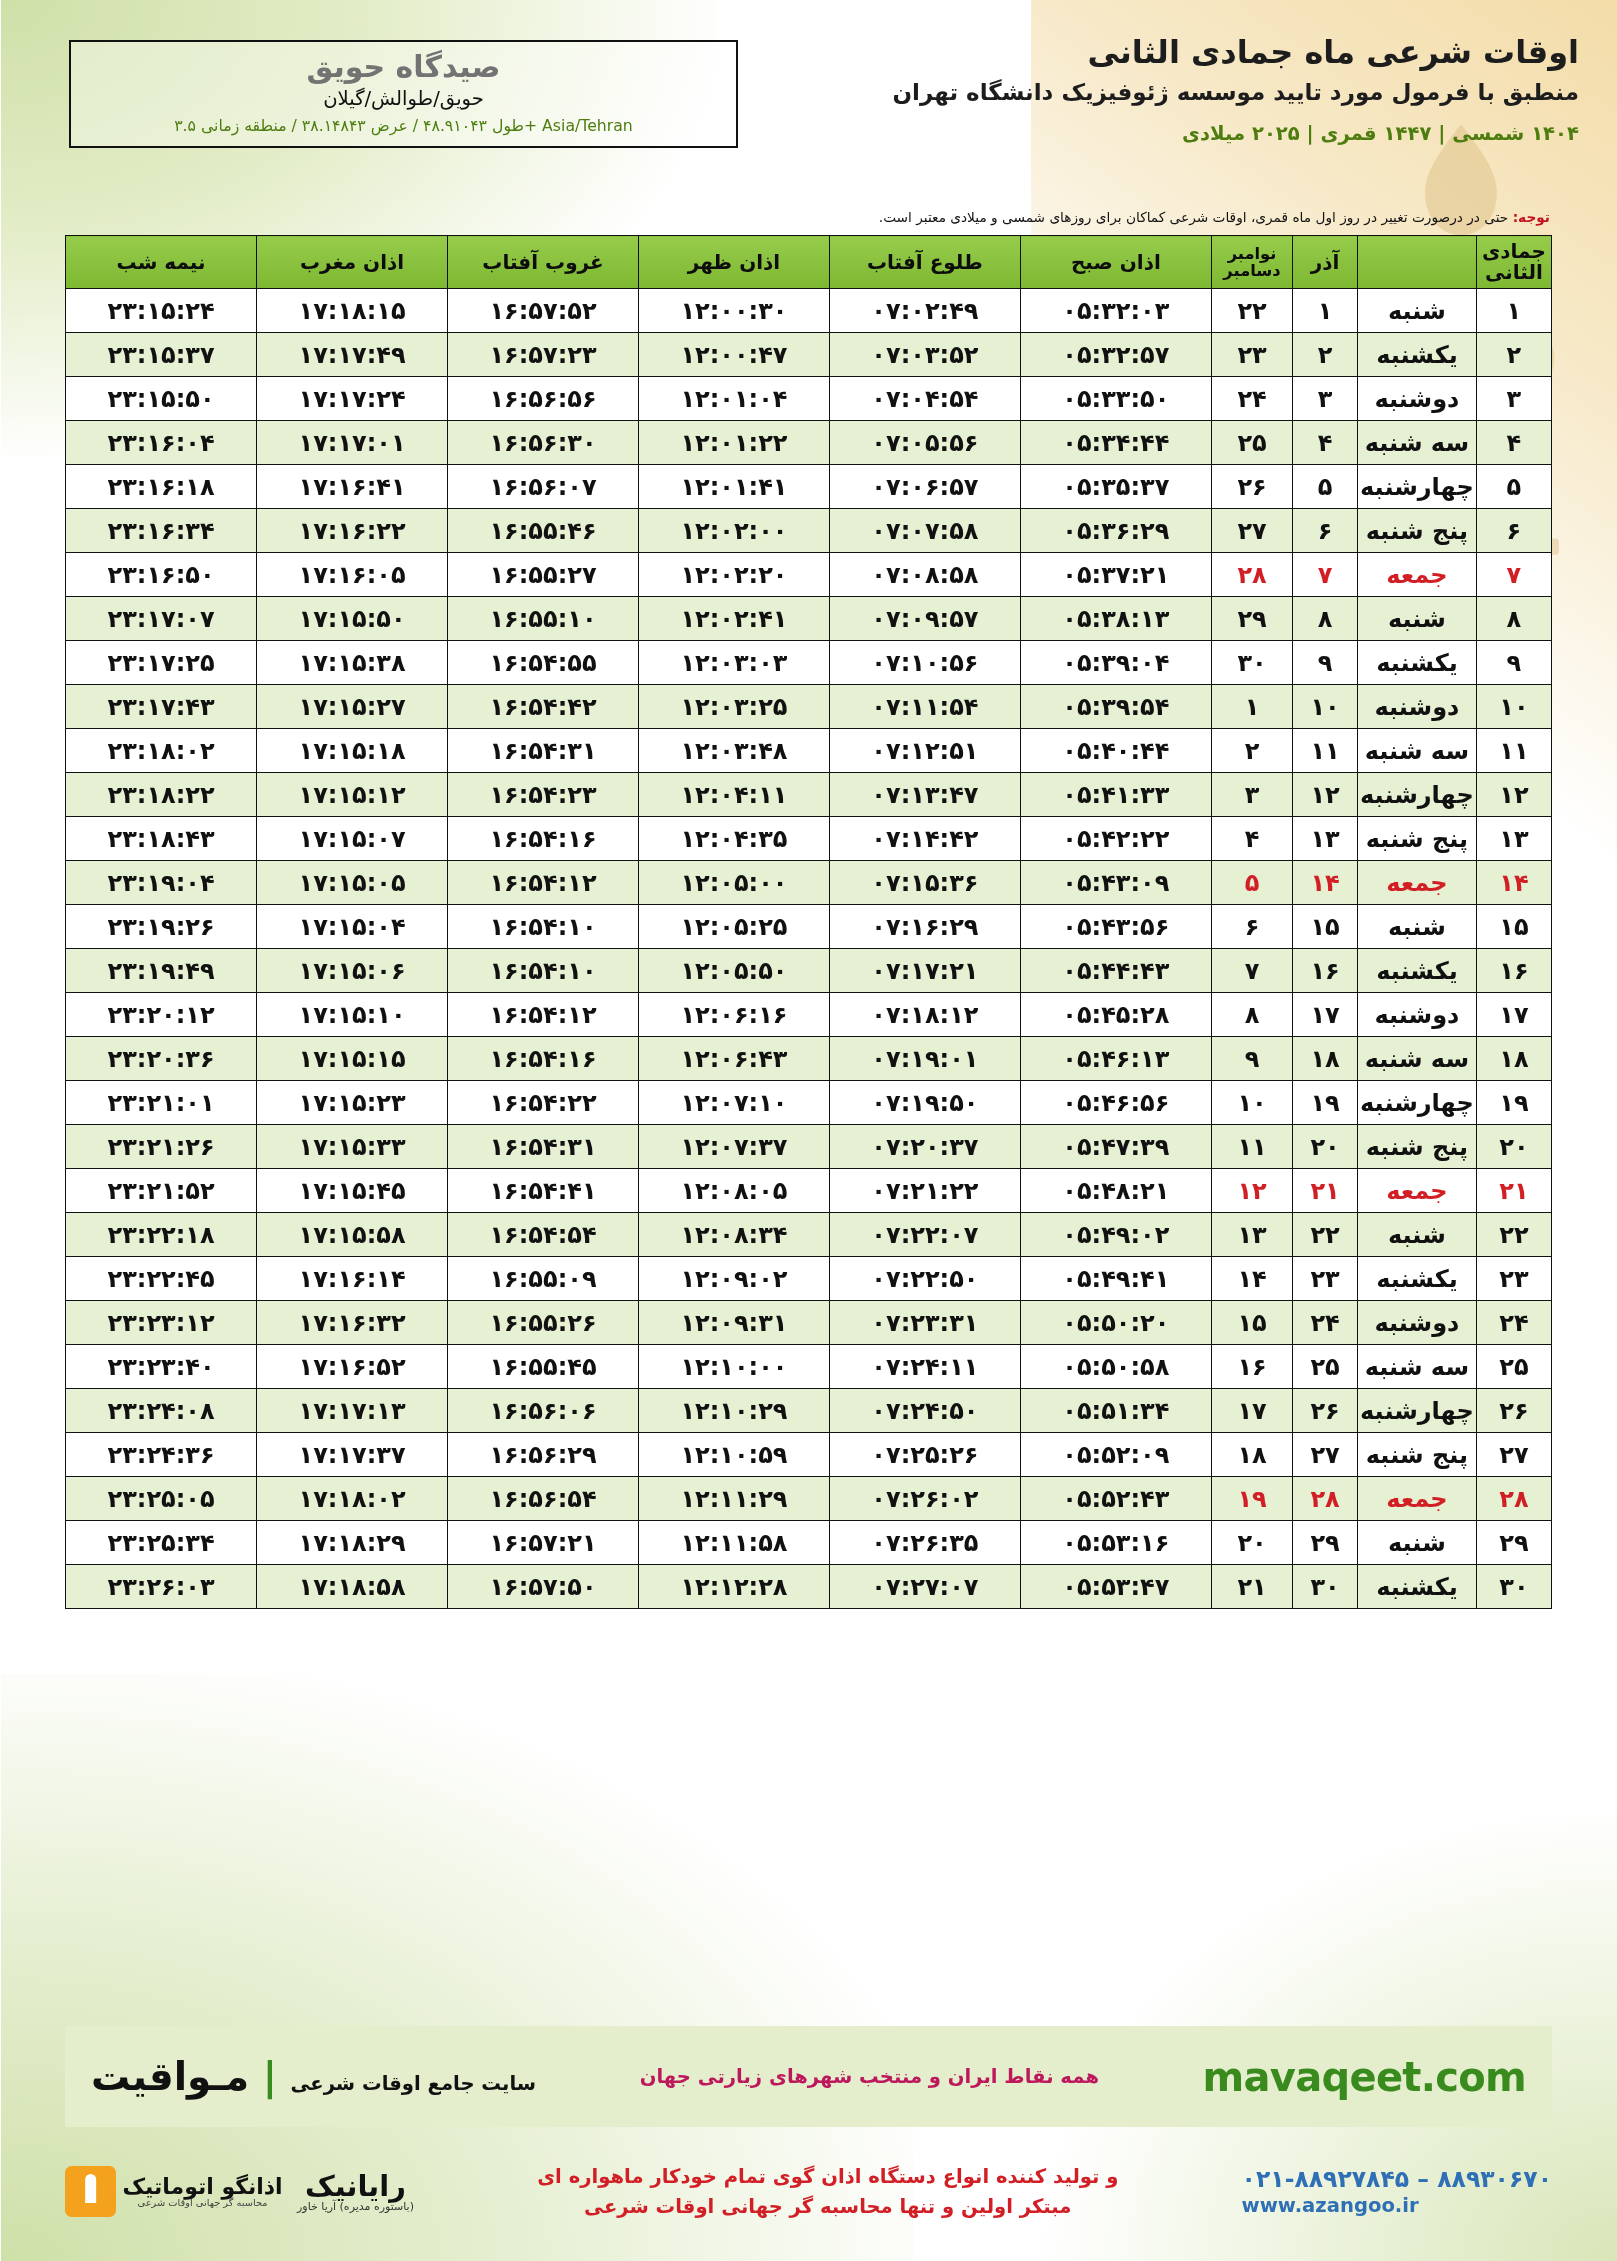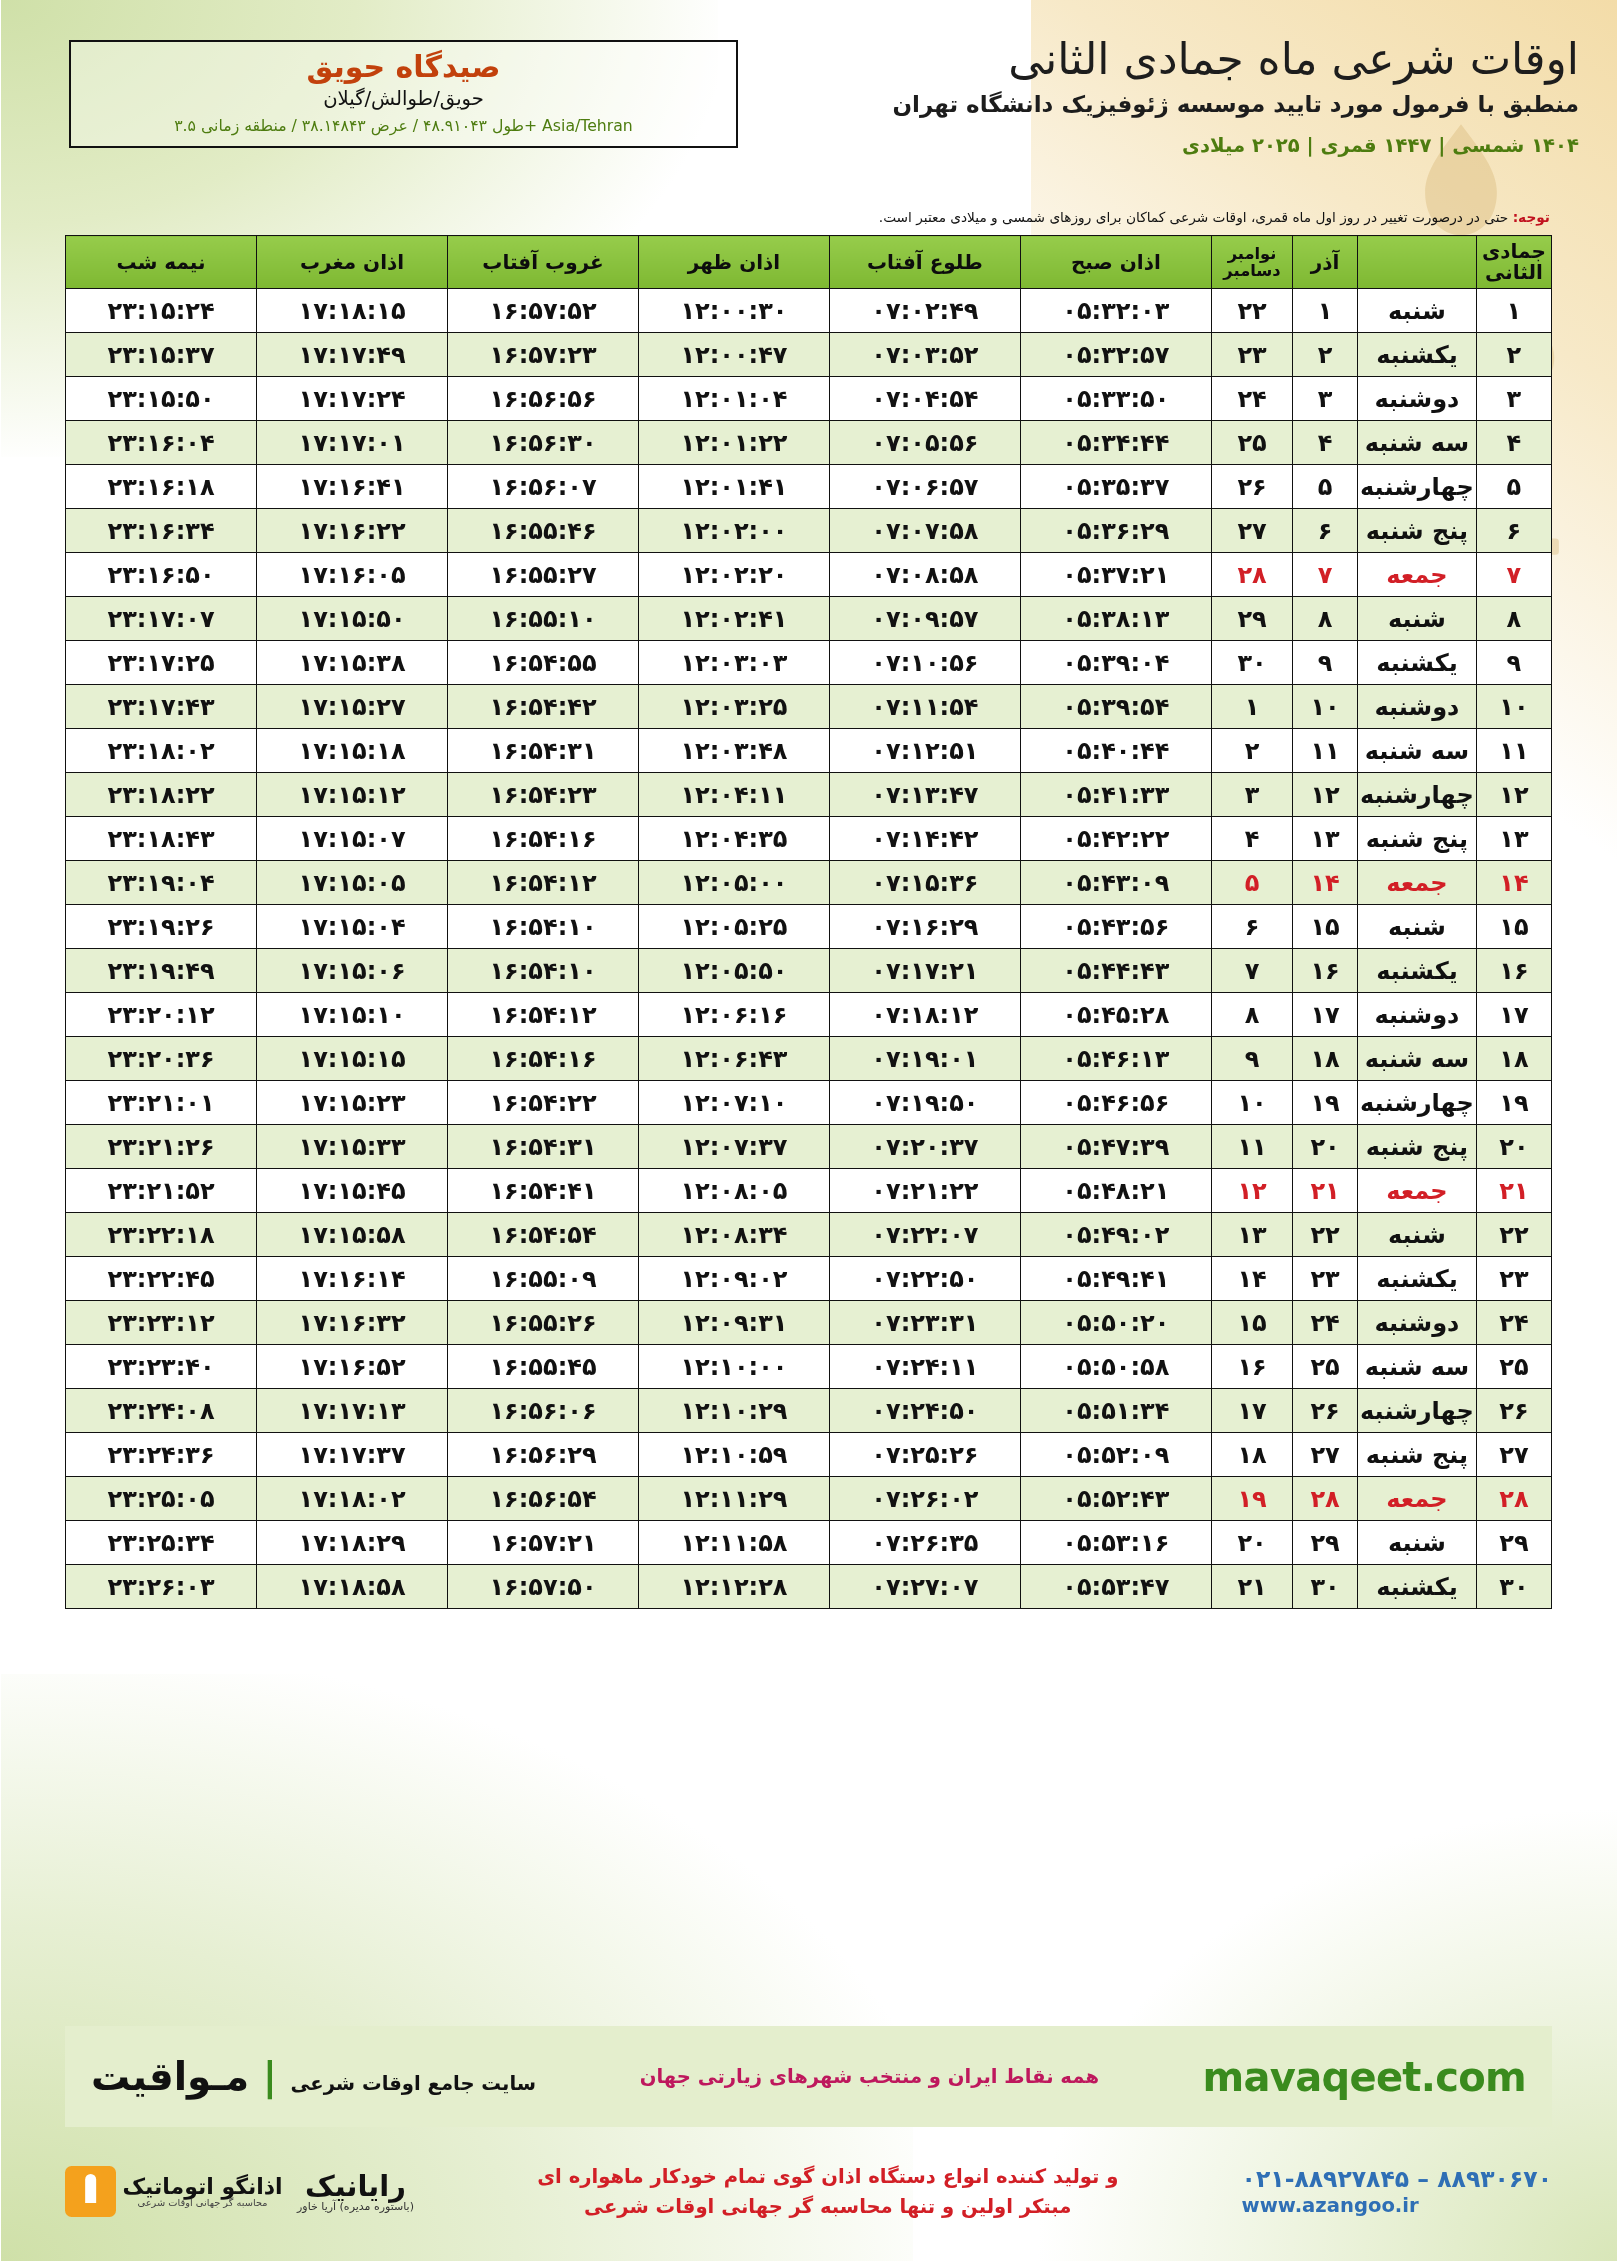--- a/index.html
+++ b/index.html
@@ -34,36 +34,36 @@
   .dome{
     position:absolute;right:19.6px;top:98px;width:274px;height:496px;z-index:0;opacity:.55;
   }
   .page{position:relative;z-index:2;}
 
   
   .header{
     position:absolute;top:36px;right:39px;width:861px;text-align:right;
   }
   .h-title{
-    font-size:44px;font-weight:normal;color:#1d1d1d;line-height:1.05;letter-spacing:-0.7px;
+    font-size:32px;font-weight:bold;color:#1d1d1d;line-height:1.05;letter-spacing:-0.7px;
   }
   .h-sub{
     margin-top:9px;font-size:23px;font-weight:bold;color:#1d1d1d;
   }
   .h-years{
     margin-top:17px;font-size:19.6px;color:#4d7c0f;font-weight:bold;
   }
 
   
   .locbox{
     position:absolute;top:40px;left:69px;width:652px;
     border:2px solid #111;background:rgba(255,255,255,.35);
     text-align:center;padding:7.8px 6.5px 10.4px;
   }
-  .loc-title{font-size:30px;font-weight:bold;color:#c2410c;line-height:1.1;}
+  .loc-title{font-size:30px;font-weight:bold;color:#737373;line-height:1.1;}
   .loc-sub{font-size:19.6px;color:#111;margin-top:4px;}
   .loc-coord{font-size:15.7px;color:#4d7c0f;margin-top:6.5px;direction:ltr;}
 
   .note{
     position:absolute;top:209px;left:69px;width:1481px;text-align:right;
     font-size:13.7px;color:#111;
   }
   .note b{color:#c1121f;}
 
   

